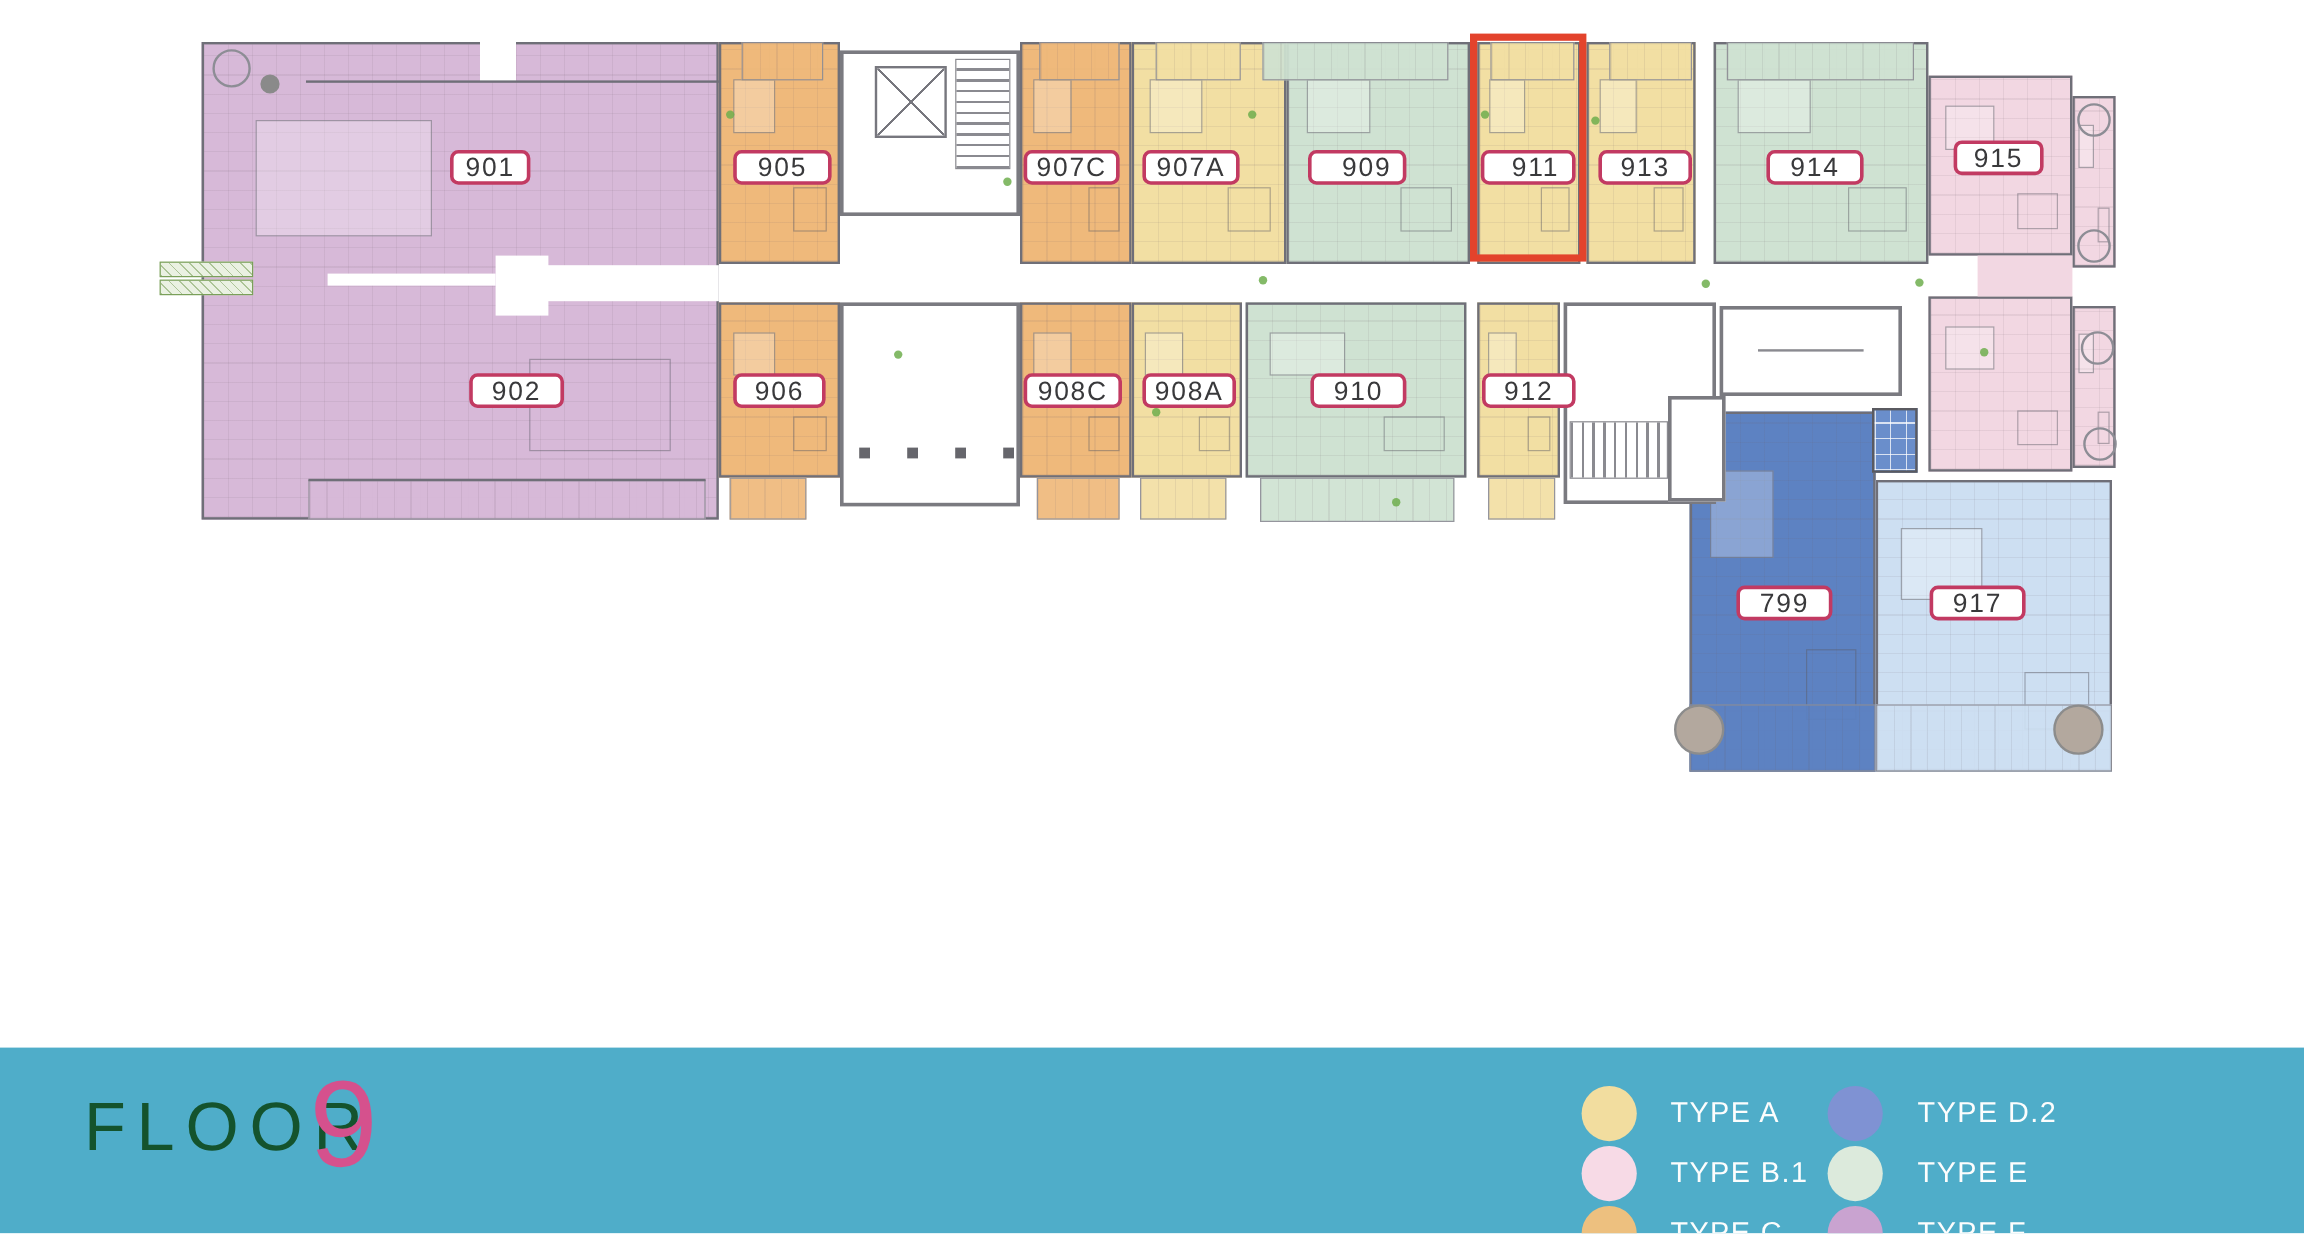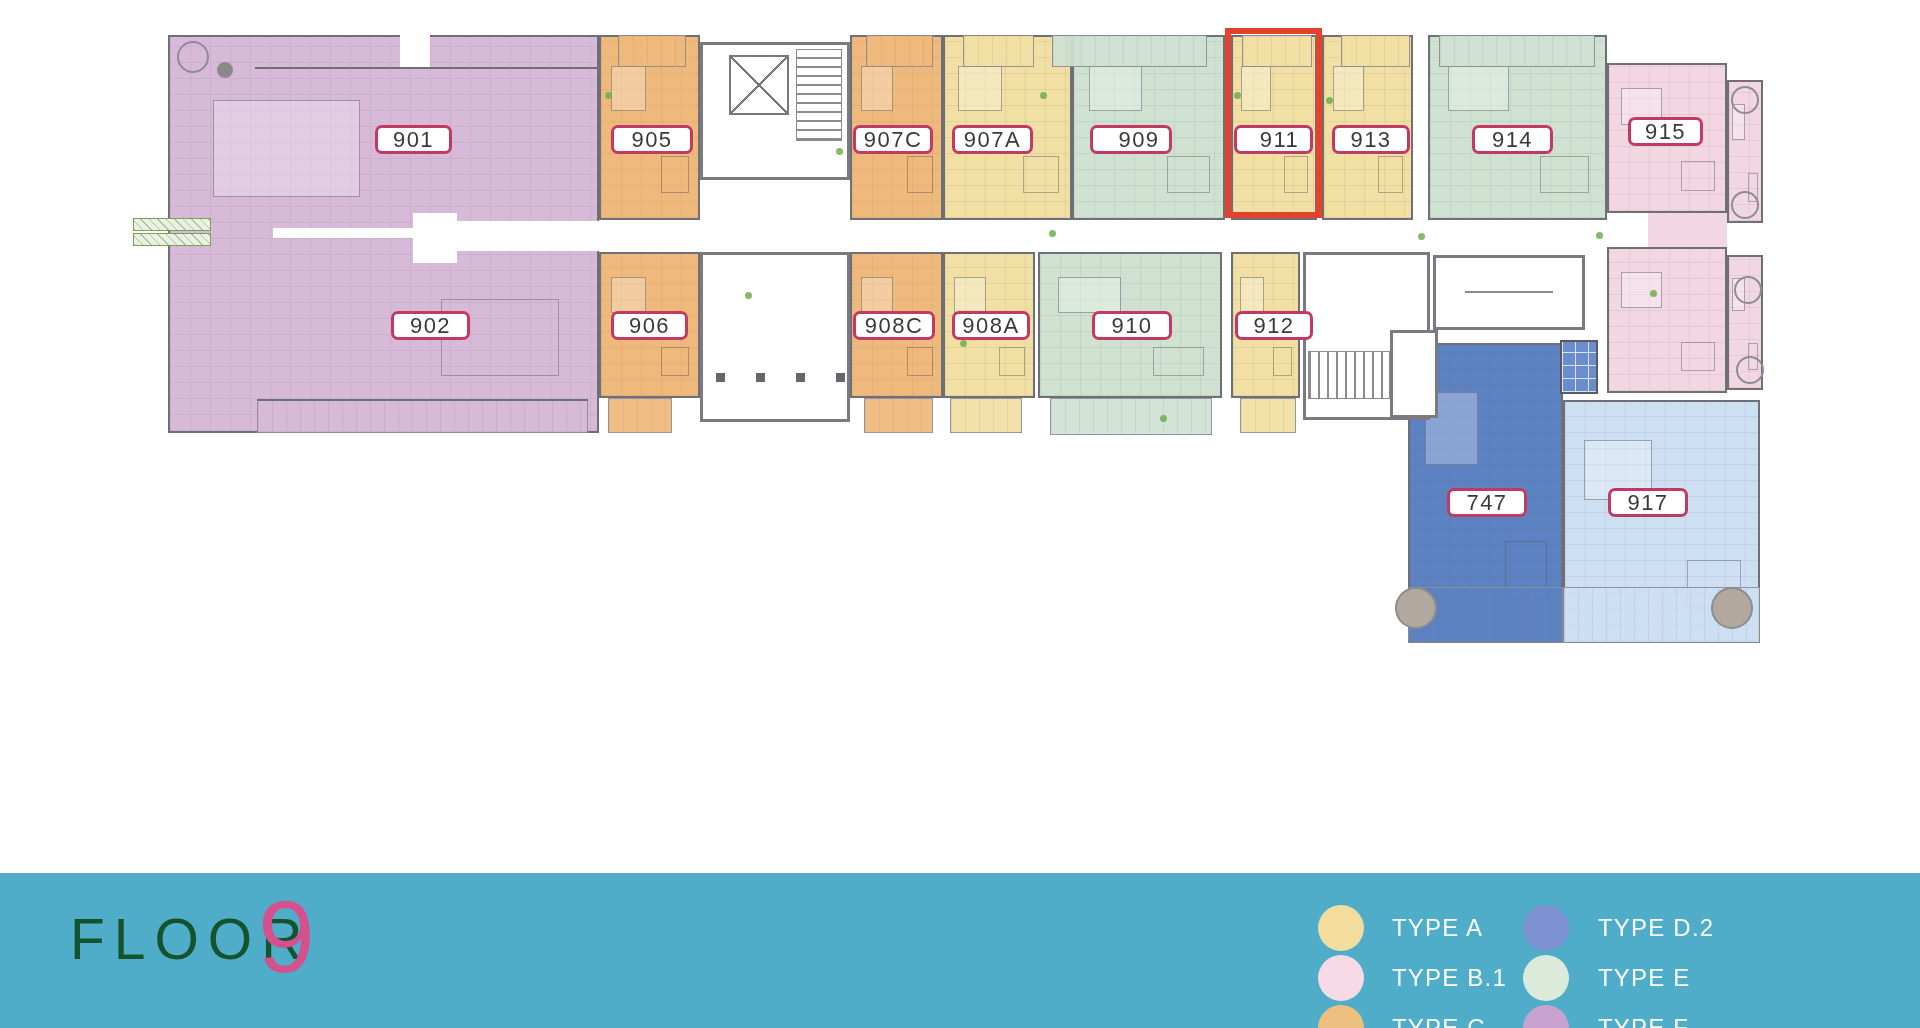--- a/index.html
+++ b/index.html
@@ -127,36 +127,36 @@
       <div class="plant" style="left: 1049px; top: 230px;"></div>
       <div class="plant" style="left: 1234px; top: 92px;"></div>
       <div class="plant" style="left: 1326px; top: 97px;"></div>
       <div class="plant" style="left: 1418px; top: 233px;"></div>
       <div class="plant" style="left: 1596px; top: 232px;"></div>
       <div class="plant" style="left: 1650px; top: 290px;"></div>
       <div class="plant" style="left: 1160px; top: 415px;"></div>
       <div class="plant" style="left: 745px; top: 292px;"></div>
       <div class="plant" style="left: 960px; top: 340px;"></div>
       <div class="hl" style="left: 1225px; top: 28px; width: 97px; height: 190px;"></div>
-      <div class="unit-label" style="left: 375px; top: 125px; width: 77px;">901</div>
+      <div class="unit-label" style="left: 375px; top: 125px; width: 67px;">901</div>
       <div class="unit-label" style="left: 611px; top: 125px; width: 82px;">905</div>
       <div class="unit-label" style="left: 853px; top: 125px; width: 80px;">907C</div>
       <div class="unit-label" style="left: 952px; top: 125px; width: 81px;">907A</div>
       <div class="unit-label" style="left: 1090px; top: 125px; width: 82px; padding-left: 16px;">909</div>
       <div class="unit-label" style="left: 1234px; top: 125px; width: 79px; padding-left: 12px;">911</div>
       <div class="unit-label" style="left: 1332px; top: 125px; width: 78px;">913</div>
       <div class="unit-label" style="left: 1472px; top: 125px; width: 81px;">914</div>
       <div class="unit-label" style="left: 1628px; top: 117px; width: 75px;">915</div>
       <div class="unit-label" style="left: 391px; top: 311px; width: 79px;">902</div>
       <div class="unit-label" style="left: 611px; top: 311px; width: 77px;">906</div>
       <div class="unit-label" style="left: 853px; top: 311px; width: 82px;">908C</div>
       <div class="unit-label" style="left: 952px; top: 311px; width: 78px;">908A</div>
       <div class="unit-label" style="left: 1092px; top: 311px; width: 80px;">910</div>
       <div class="unit-label" style="left: 1235px; top: 311px; width: 78px;">912</div>
-      <div class="unit-label" style="left: 1447px; top: 488px; width: 80px;">747</div>
+      <div class="unit-label" style="left: 1447px; top: 488px; width: 80px;">799</div>
       <div class="unit-label" style="left: 1608px; top: 488px; width: 80px;">917</div>
     </div>
 
 
   <div class="footer">
     <div class="logo-floor">FLOOR</div>
     <div class="logo-num">9</div>
     <div id="legend-layer">
         <div class="leg-circ" style="left: 1318px; top: 32px; background-color: rgb(242, 221, 159);"></div>
         <div class="leg-label" style="left: 1392px; top: 41px;">TYPE A</div>

